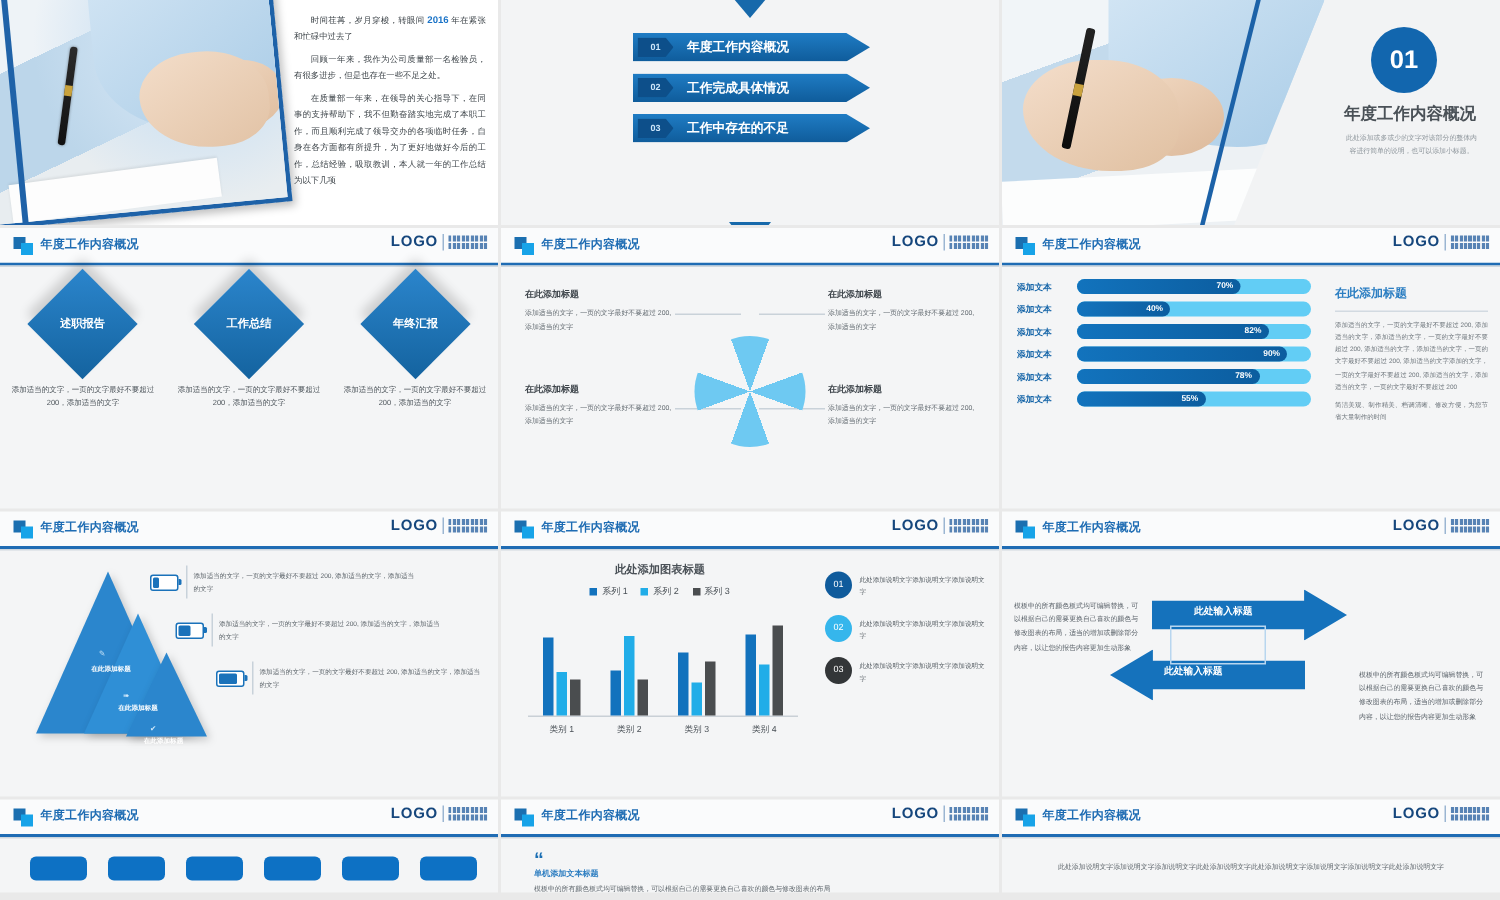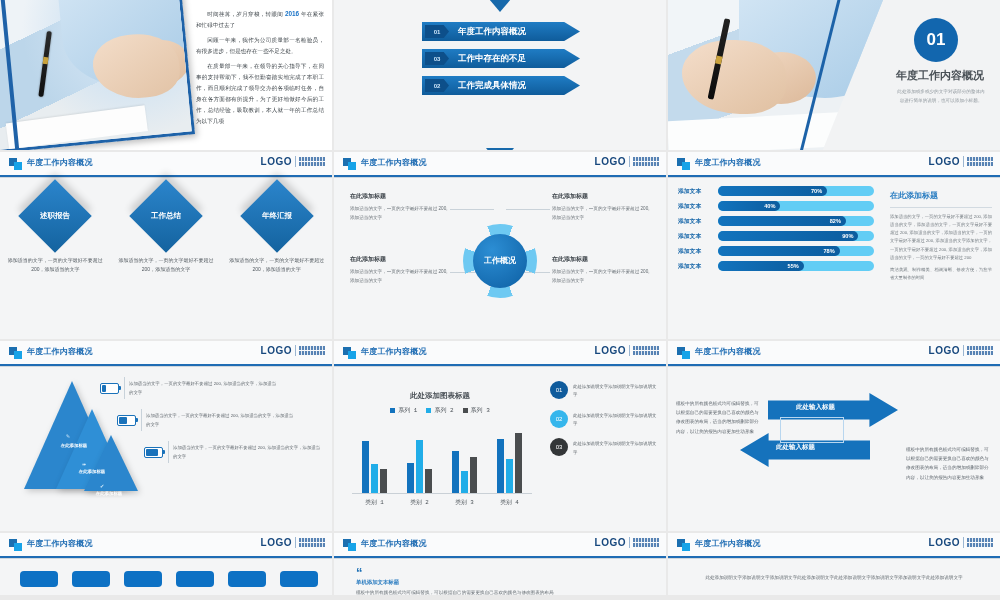--- a/index.html
+++ b/index.html
@@ -139,21 +139,21 @@
   .pyrlbl.l1{left:41px;top:70px;} .pyrlbl.l2{left:59px;top:96px;} .pyrlbl.l3{left:76px;top:118px;}
   .pyrglyph{position:absolute;color:#cfe8fa;font-size:5px;}
   .pyrglyph.g1{left:48px;top:60px;} .pyrglyph.g2{left:64px;top:88px;} .pyrglyph.g3{left:82px;top:110px;}
   .batt{position:absolute;width:17px;height:9px;border:1.4px solid #1a72ba;border-radius:2px;background:#fff;}
   .batt::after{content:"";position:absolute;right:-3.4px;top:2px;width:2px;height:4px;background:#1a72ba;border-radius:0 1px 1px 0;}
   .batt i{position:absolute;left:1.3px;top:1.3px;bottom:1.3px;background:#1a72ba;border-radius:1px;}
   .pyrtxt{position:absolute;font-size:4.4px;line-height:2.1;color:#5c646a;}
   .pyrsep{position:absolute;width:1px;background:#c8d2da;}
 
   
-  .chart{position:absolute;left:8px;top:20px;width:196px;height:150px;font-family:Liberation Mono, monospace;}
+  .chart{position:absolute;left:8px;top:4px;width:196px;height:150px;}
   .chart .ctitle{text-align:center;font-size:7.5px;font-weight:bold;color:#4a5157;margin-top:4px;}
   .chart .legend{display:flex;justify-content:center;gap:9px;margin-top:5px;}
   .chart .legend div{display:flex;align-items:center;gap:3px;font-size:6px;color:#4a5157;}
   .chart .sw{width:5px;height:5px;}
   .plot{position:relative;margin:6px 6px 0 10px;height:72px;border-bottom:1px solid #c9d0d6;
         display:flex;align-items:flex-end;justify-content:space-around;}
   .grp{display:flex;align-items:flex-end;gap:2px;}
   .bar{width:7px;}
   .xlabels{display:flex;justify-content:space-around;margin:4px 6px 0 10px;}
   .xlabels span{font-size:5.8px;color:#4a5157;width:42px;text-align:center;}
@@ -207,26 +207,26 @@
   </div>
 
   <div class="slide s2">
     <div class="topcap"></div>
     <div class="rows">
       <div class="arw">
         <div class="num">01</div>
         <div class="lbl">年度工作内容概况</div>
       </div>
       <div class="arw">
+        <div class="num">02</div>
+        <div class="lbl">工作完成具体情况</div>
+      </div>
+      <div class="arw">
         <div class="num">03</div>
         <div class="lbl">工作中存在的不足</div>
-      </div>
-      <div class="arw">
-        <div class="num">02</div>
-        <div class="lbl">工作完成具体情况</div>
       </div>
     </div>
     <div class="botcap"></div>
   </div>
 
   <div class="slide s3">
     <div class="ph">
       <div class="sleeve"></div>
         <div class="paper"></div>
         <div class="hand2"></div>
@@ -299,21 +299,20 @@
     </div>
     <div class="hrule"></div>
       <div class="hrule2"></div>
     <div class="body">
       <div class="cyc">
         <div class="ln a"></div>
           <div class="ln b"></div>
           <div class="ln c"></div>
           <div class="ln d"></div>
         <div class="ring"></div>
-        <div class="core">工作概况</div>
         <div class="cell tl">
           <h5>在此添加标题</h5>
           <p>添加适当的文字，一页的文字最好不要超过 200, 添加适当的文字</p>
         </div>
         <div class="cell tr">
           <h5>在此添加标题</h5>
           <p>添加适当的文字，一页的文字最好不要超过 200, 添加适当的文字</p>
         </div>
         <div class="cell bl">
           <h5>在此添加标题</h5>

